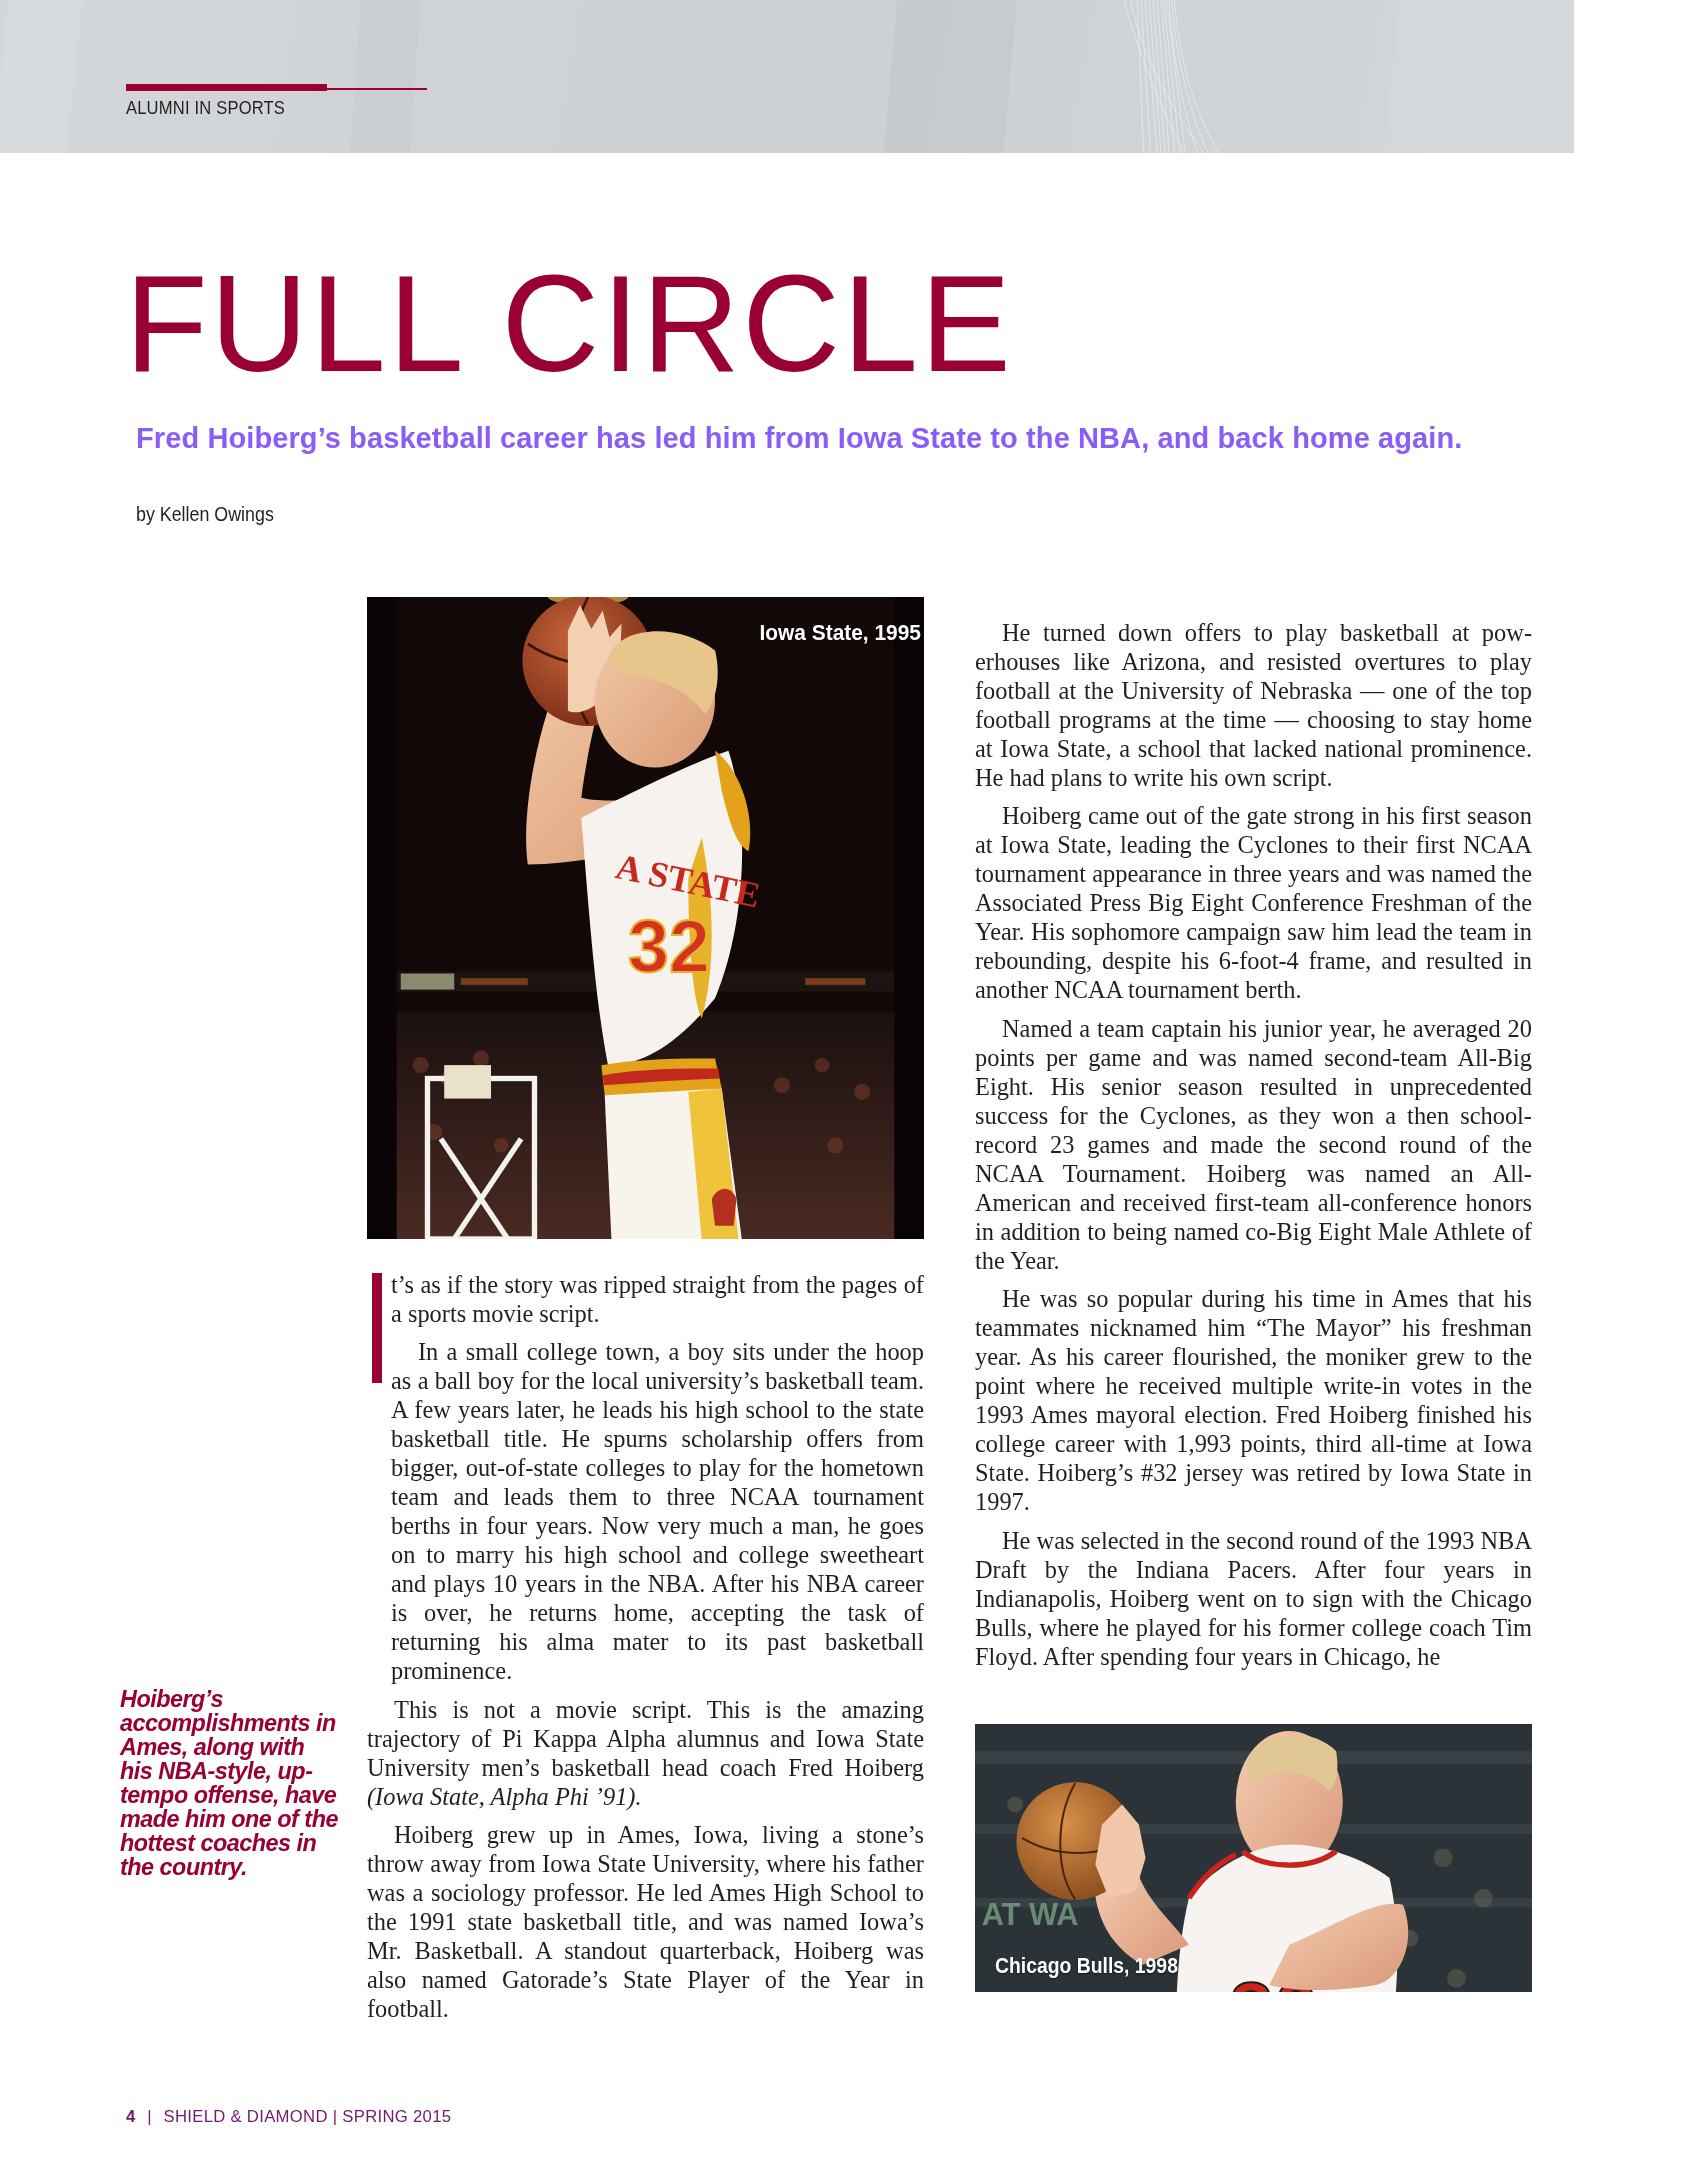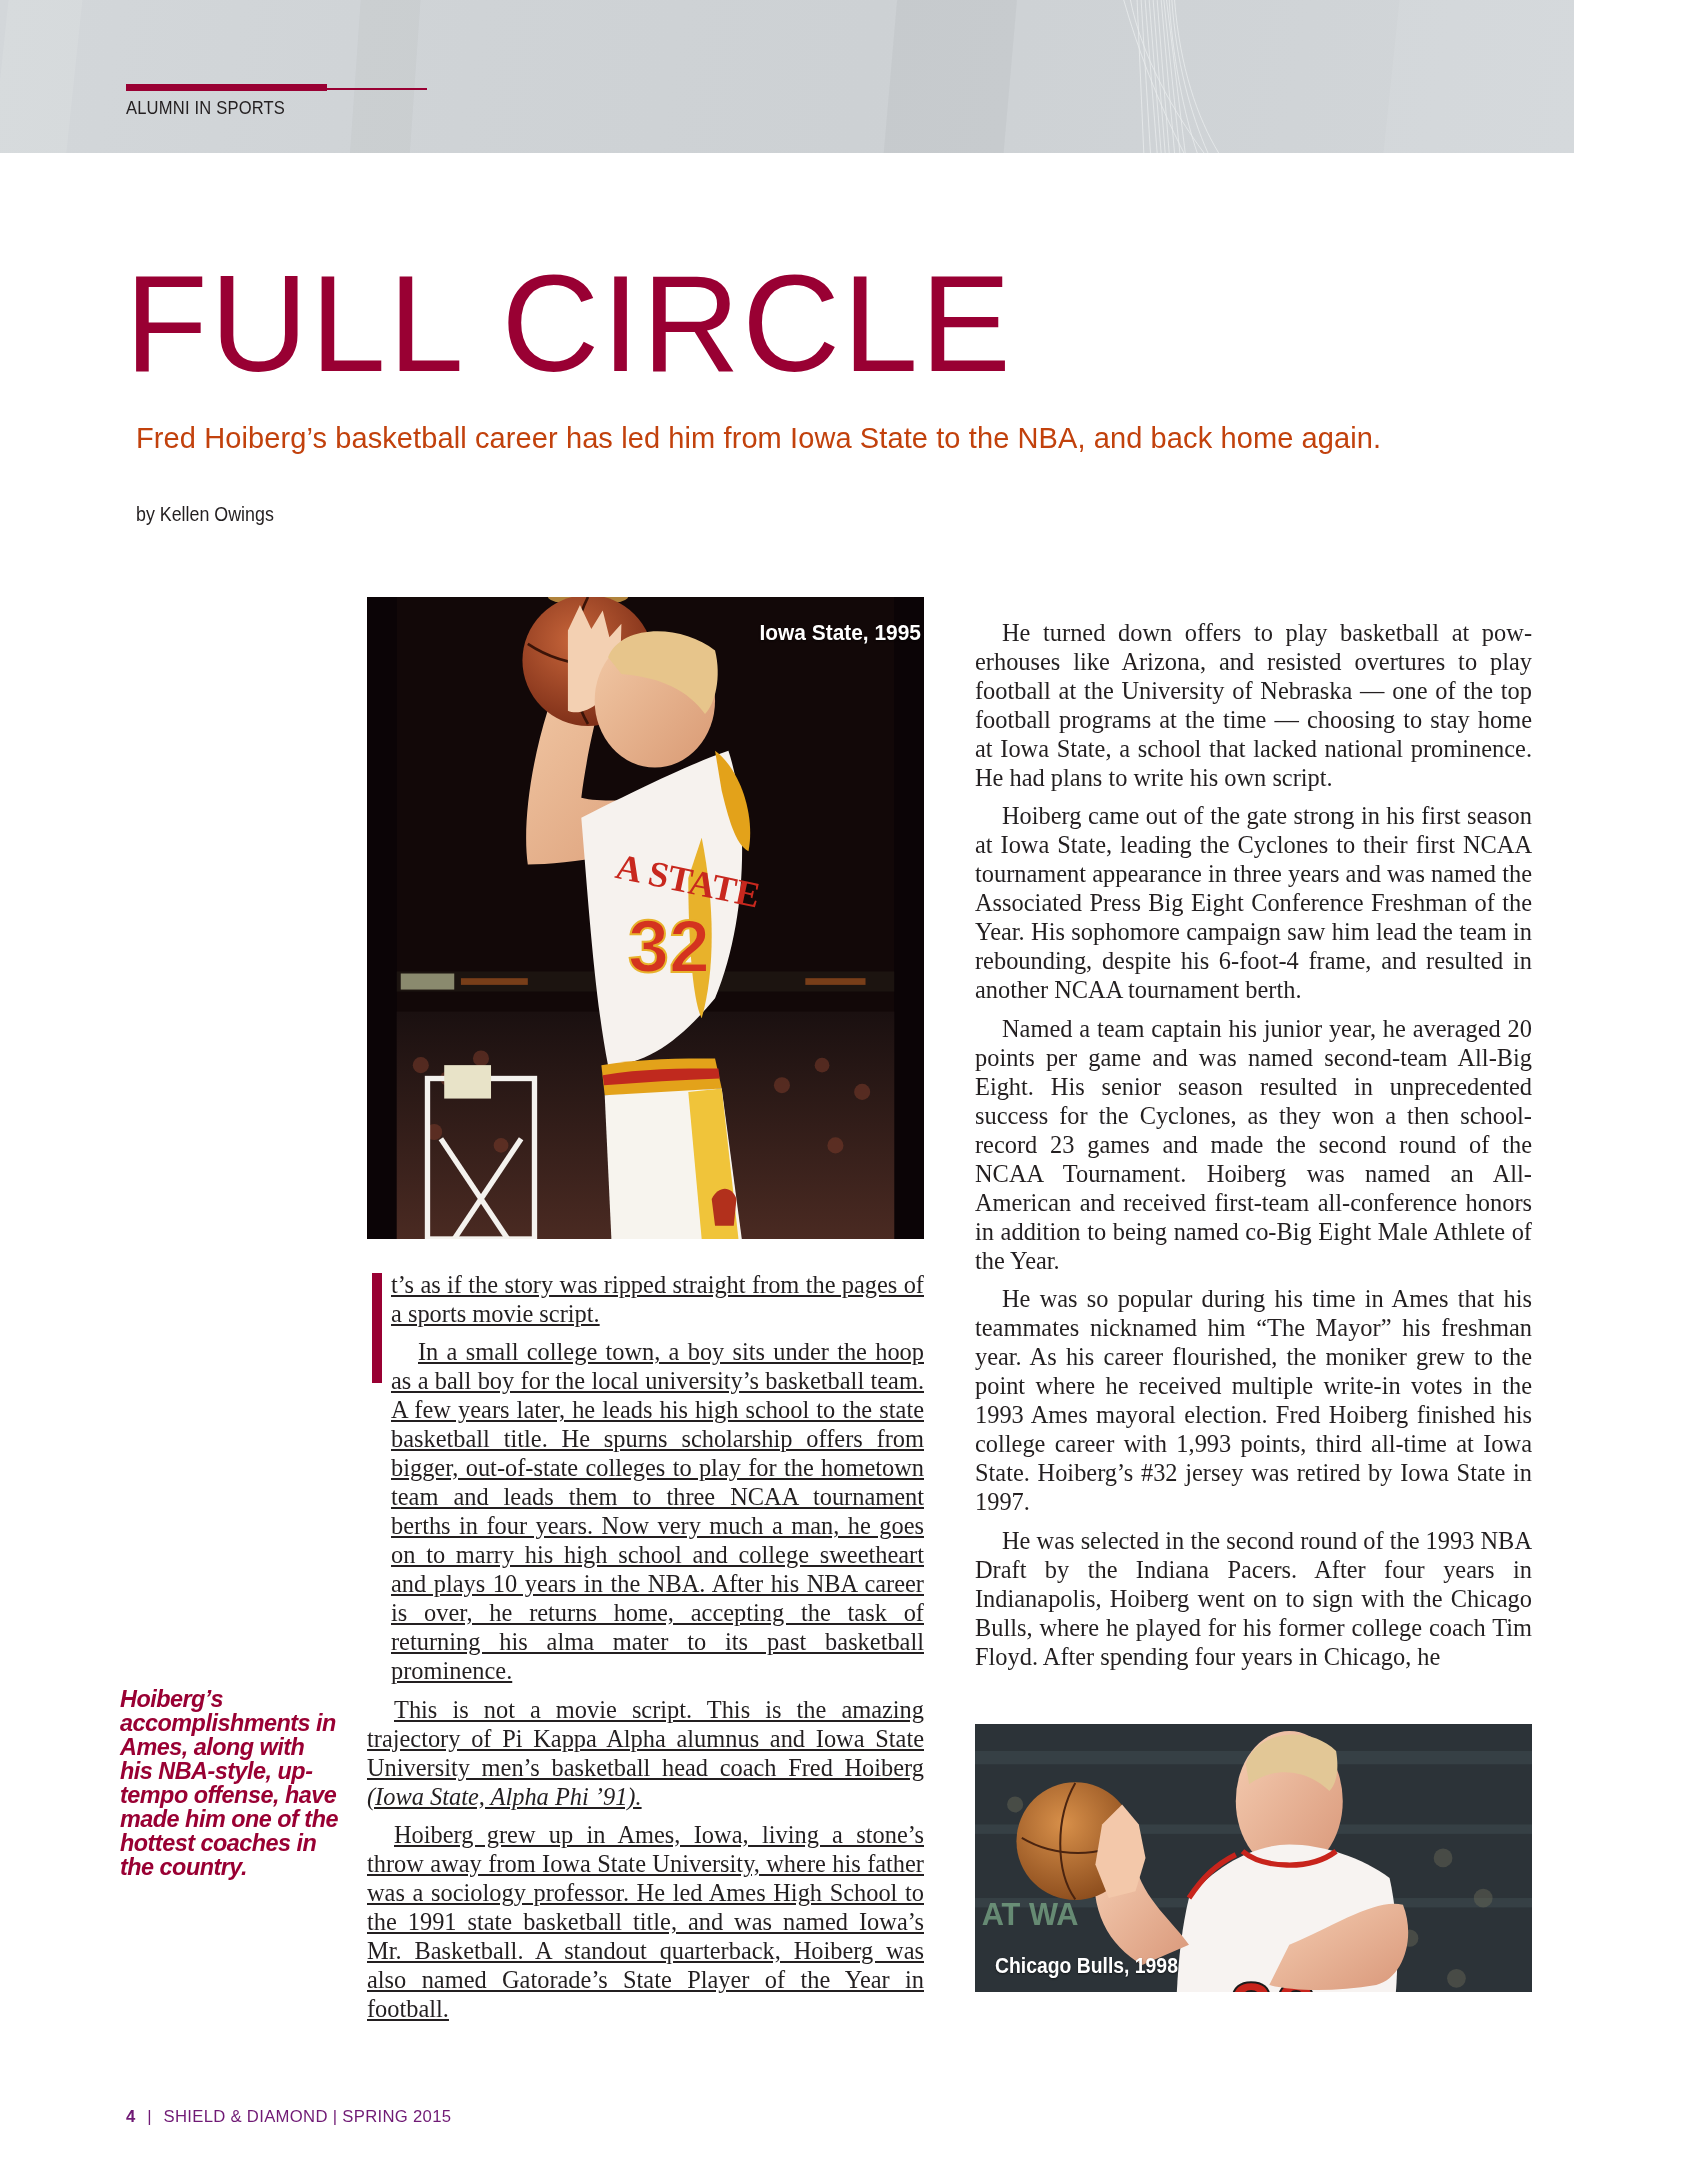--- a/index.html
+++ b/index.html
@@ -35,22 +35,22 @@
 
   
   .title {
     position: absolute; left: 125px; top: 254px;
     font-family: "Liberation Sans", sans-serif; font-weight: 400;
     font-size: 138px; line-height: 138px; color: #990033; letter-spacing: 2.7px;
     transform: scaleX(0.98); transform-origin: left top;
   }
   .deck {
     position: absolute; left: 136px; top: 421px; width: 1438px;
-    font-family: "Liberation Sans", sans-serif; font-weight: 400;
-    font-size: 29px; line-height: 35px; color: #c2410c; white-space: nowrap;
+    font-family: "Liberation Sans", sans-serif; font-weight: 700;
+    font-size: 29px; line-height: 35px; color: #8b5cf6; white-space: nowrap;
     letter-spacing: 0.1px;
   }
   .byline {
     position: absolute; left: 136px; top: 503px;
     font-family: "Liberation Sans", sans-serif; font-size: 19.4px; color: #231f20;
     transform: scaleX(0.92); transform-origin: left top;
   }
 
   
   .photo {
@@ -72,21 +72,21 @@
   .photo-iowa .photo-caption { right: 2.7px; top: 23px; transform: scaleX(0.95); transform-origin: right top; }
   .photo-bulls .photo-caption { left: 20px; bottom: 13.4px; transform: scaleX(0.88); transform-origin: left bottom; }
 
   
   .column {
     position: absolute; font-size: 24.4px; line-height: 29px; color: #231f20;
     text-align: justify; hyphens: manual;
   }
   .column p { text-indent: 27px; margin-bottom: 9.4px; }
   .column em { font-style: italic; }
-  .col-left { left: 367px; top: 1270px; width: 557px; text-decoration: underline; }
+  .col-left { left: 367px; top: 1270px; width: 557px; }
   .col-right { left: 975px; top: 592px; width: 557px; margin-top: 26px; }
 
   .dropcap-bar {
     position: absolute; left: 372px; top: 1273px; width: 10px; height: 110px; background: #990033;
   }
   .first-para { padding-left: 24px; text-indent: 0 !important; }
 
   
   .pull-quote {
     position: absolute; left: 120px; top: 1687px; width: 219px;

